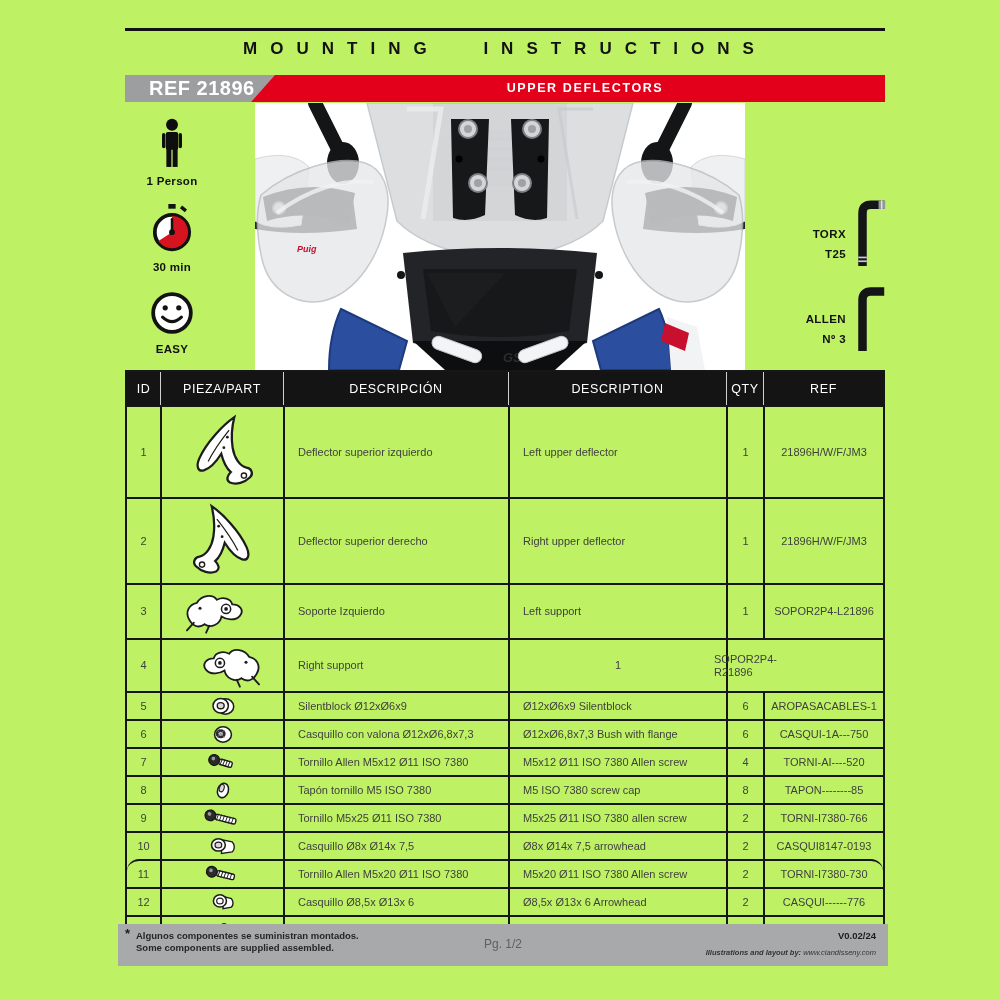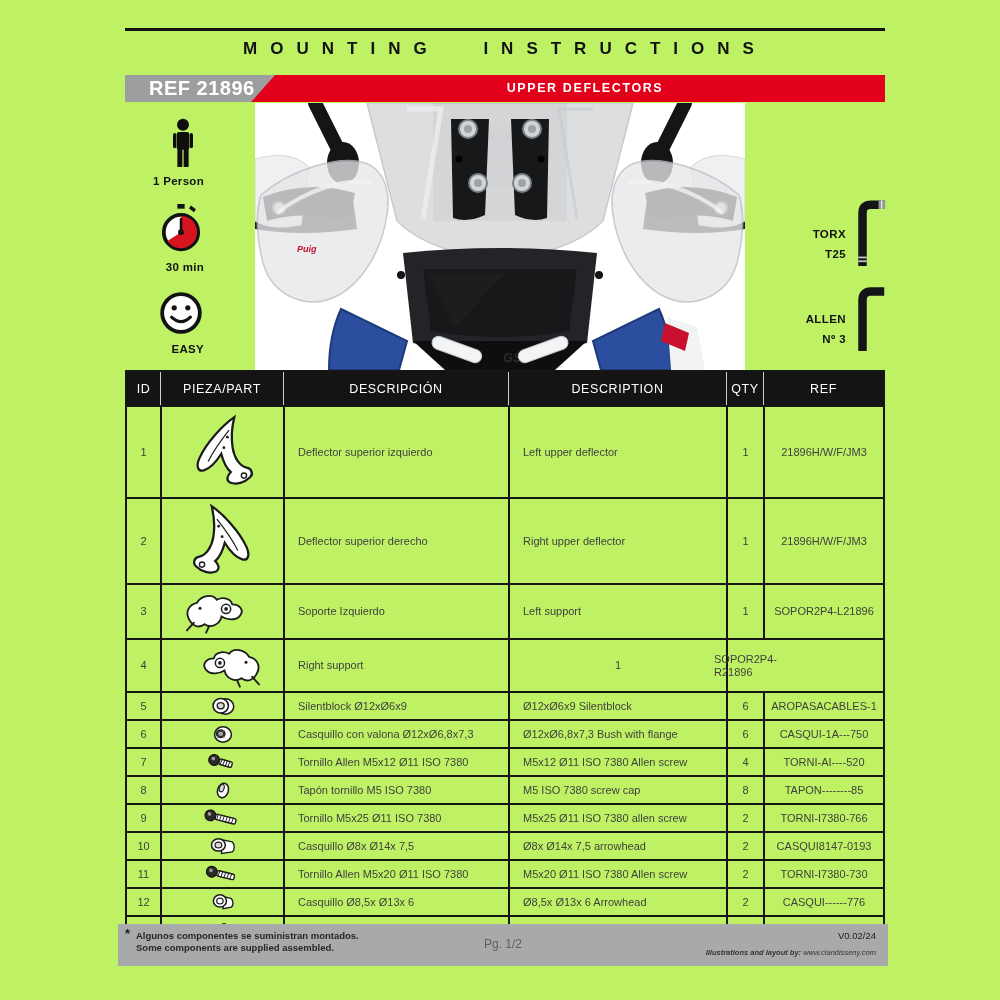--- a/index.html
+++ b/index.html
@@ -11,21 +11,21 @@
   .doc-title{position:absolute;left:125px;top:39px;width:760px;text-align:center;
     font-size:17px;font-weight:bold;letter-spacing:13px;word-spacing:26px;color:#121212;white-space:nowrap;}
   .banner{position:absolute;left:125px;top:75px;width:760px;height:27px;background:#e2001a;}
   .ref-box{position:absolute;left:0;top:0;width:150px;height:27px;background:#9c9ea0;
     clip-path:polygon(0 0,100% 0,84% 100%,0 100%);}
   .ref-box span{display:block;padding-left:24px;line-height:27px;color:#fff;font-size:20px;font-weight:bold;letter-spacing:.5px;}
   .banner-title{position:absolute;left:160px;right:0;top:0;line-height:27px;text-align:center;
     color:#fff;font-size:12.5px;font-weight:bold;letter-spacing:1.6px;}
 
   
-  .badge{position:absolute;left:108px;width:96px;text-align:right;}
+  .badge{position:absolute;left:124px;width:96px;text-align:center;}
   .badge .lbl{display:block;margin-top:3px;font-size:11.5px;font-weight:bold;color:#121212;letter-spacing:.3px;}
   #badge-0{top:118px;} #badge-1{top:204px;} #badge-2{top:290px;}
 
   
   .tool{position:absolute;left:788px;width:100px;display:flex;justify-content:flex-end;align-items:flex-end;gap:8px;}
   #tool-0{top:196px;height:72px;} #tool-1{top:283px;height:70px;}
   .tool .tlabels{text-align:right;padding-bottom:4px;}
   .tool .tlabels span{display:block;font-size:11.5px;font-weight:bold;color:#121212;line-height:20px;letter-spacing:.4px;}
 
   
@@ -43,21 +43,21 @@
     font-size:11px;color:#3f3f3e;box-sizing:border-box;line-height:13px;}
   .cell:first-child{border-left:none;}
   .c-es,.c-en{justify-content:flex-start;padding-left:13px;padding-right:6px;}
   .ic-xl svg{width:96px;height:82px;} .ic-md svg{width:104px;height:46px;} .ic-sm svg{width:56px;height:23px;}
 
   
   .footer{position:absolute;left:118px;top:924px;width:770px;height:42px;background:#a8a9ab;}
   .f-ast{position:absolute;left:7px;top:2px;font-size:13px;font-weight:bold;color:#1d1d1d;}
   .f-note{position:absolute;left:18px;top:6px;font-size:9.5px;font-weight:bold;color:#262626;line-height:12px;}
   .f-page{position:absolute;left:0;right:0;top:13px;text-align:center;font-size:12px;color:#5e6062;}
-  .f-version{position:absolute;right:12px;top:6px;font-size:9.5px;font-weight:normal;color:#1d1d1d;text-align:left;}
+  .f-version{position:absolute;right:12px;top:6px;font-size:9.5px;font-weight:bold;color:#1d1d1d;text-align:left;}
   .f-credits{position:absolute;right:12px;top:24px;font-size:7.5px;color:#333;font-style:italic;text-align:right;}
   .f-credits .cl{font-weight:bold;}
 </style>
 </head>
 <body>
 
 <div class="page">
 
   <div class="top-rule"></div>
   <div class="doc-title">MOUNTING INSTRUCTIONS</div>
@@ -359,21 +359,21 @@
               <path d="M28,6 L42,9 A6.5,8 0 0 1 42,22 L28,24 Z" stroke="#1c1c1c" fill="#ffffff" stroke-width="1.8"></path>
               <ellipse cx="24" cy="13" rx="9" ry="8" stroke="#1c1c1c" fill="#ffffff" stroke-width="2"></ellipse>
               <ellipse cx="24" cy="13" rx="4.4" ry="3.8" fill="#d9d9d9" stroke="#1c1c1c" stroke-width="1.6"></ellipse>
             </svg>
           </div>
       <div class="cell c-es">Casquillo Ø8x Ø14x 7,5</div>
       <div class="cell c-en">Ø8x Ø14x 7,5 arrowhead</div>
       <div class="cell c-qty">2</div>
       <div class="cell c-ref">CASQUI8147-0193</div>
     </div>
-        <div class="trow" style="height: 26px;">
+        <div class="trow" style="height: 26px; border-radius: 12px;">
       <div class="cell c-id">11</div>
       <div class="cell c-icon ic-sm">
             <svg viewBox="0 0 60 30">
               <g transform="rotate(14 30 15)">
                 <circle cx="15" cy="15" r="7" fill="#2b2b2b" stroke="#111" stroke-width="1.5"></circle>
                 <circle cx="13.5" cy="13.5" r="2.4" fill="#9a9a9a"></circle>
                 <rect x="22" y="11.4" width="23" height="7.2" rx="2" stroke="#1c1c1c" fill="#ffffff" stroke-width="1.8"></rect>
                 <path d="M25,10.5 L24,19.5 M29,10.5 L28,19.5 M33,10.5 L32,19.5 M37,10.5 L36,19.5 M41,10.5 L40,19.5" stroke="#1c1c1c" stroke-width="1.2"></path>
               </g>
             </svg>

